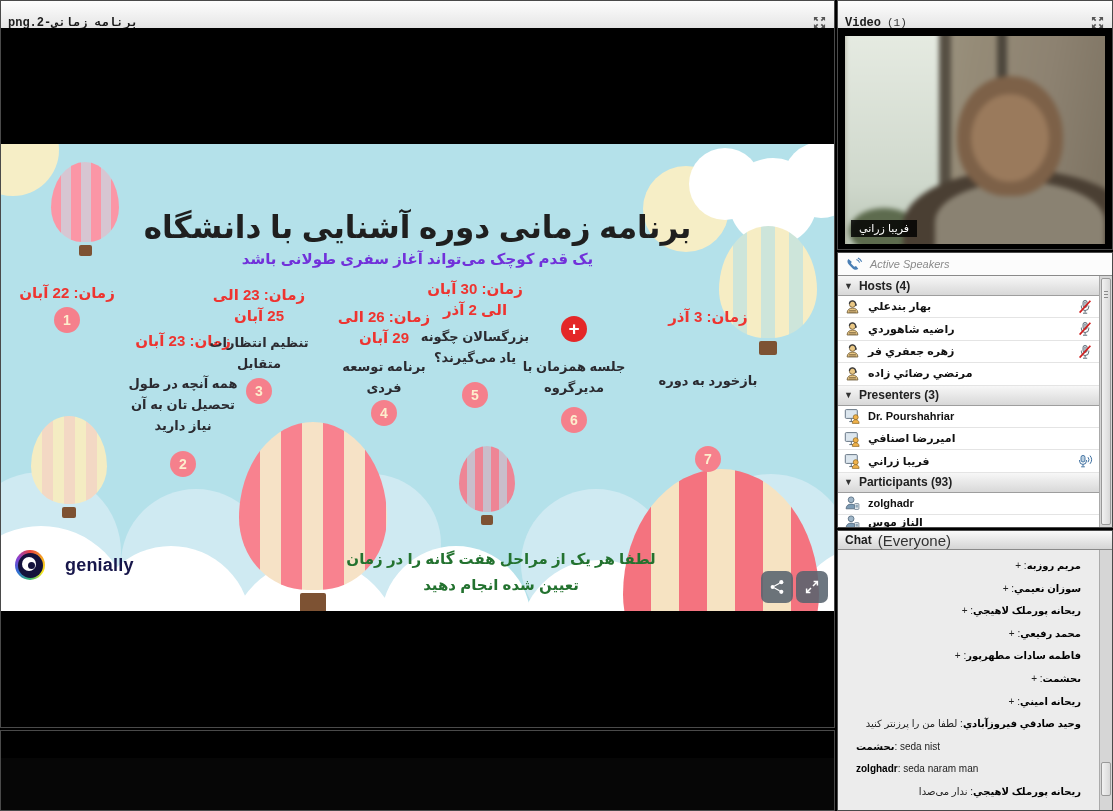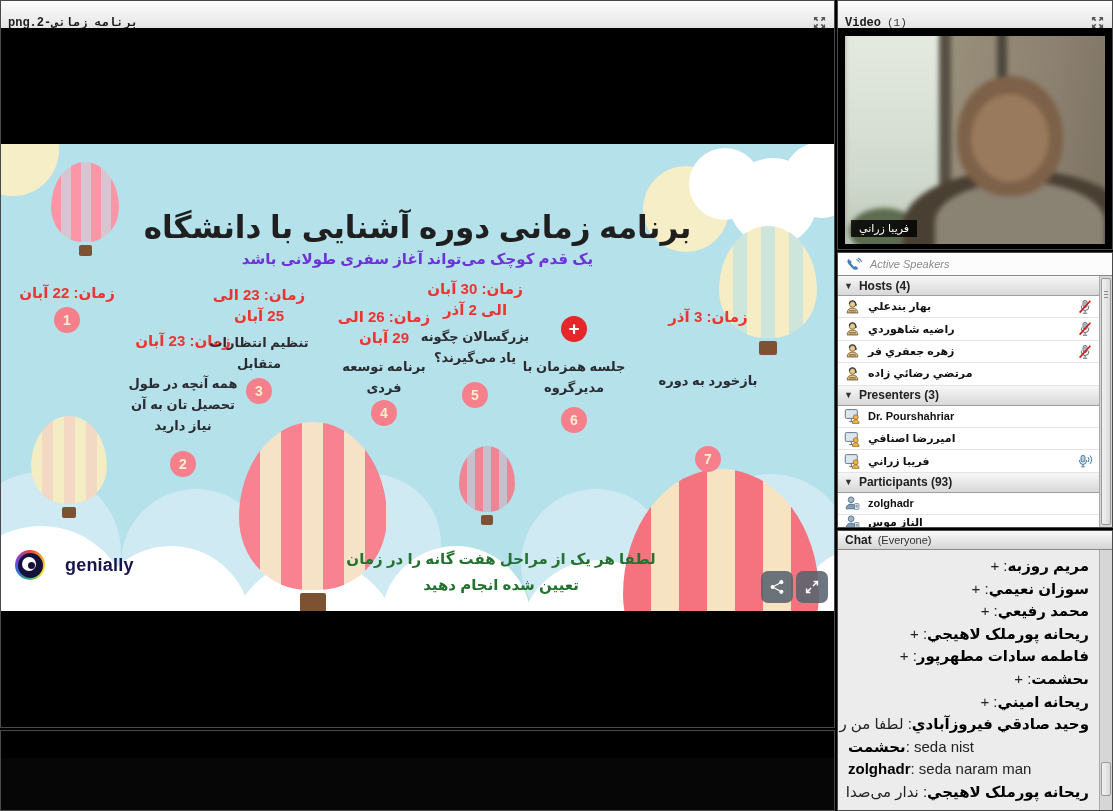--- a/index.html
+++ b/index.html
@@ -123,23 +123,23 @@
   .sb-att{top:23px;bottom:0;}
   .sb-thumb{position:absolute;left:1px;right:1px;background:linear-gradient(90deg,#f2f2f2,#d9d9d9);
     border:1px solid #999;border-radius:2px;}
   .sb-grip{position:absolute;left:2px;right:2px;top:12px;height:8px;
     background:repeating-linear-gradient(#8a8a8a 0 1px,transparent 1px 3px);}
 
   
   .chat-pod{flex:1;background:#ececec;}
   .chat-header{height:19px;background:linear-gradient(#fafafa,#d5d5d5);border-bottom:1px solid #8a8a8a;
     display:flex;align-items:center;padding:0 7px;font-size:12px;font-weight:bold;color:#1c1c1c;box-sizing:border-box;}
-  .chat-scope{font-weight:normal;font-size:11px;margin-left:6px;color:#333;}
+  .chat-scope{font-weight:normal;font-size:15px;margin-left:6px;color:#333;}
   .chat-body{position:absolute;left:0;right:13px;top:19px;bottom:0;background:#ececec;padding-top:5px;overflow:hidden;}
-  .chat-line{height:22.6px;line-height:22.6px;padding:0 10px;font-size:15px;color:#222;
+  .chat-line{height:22.6px;line-height:22.6px;padding:0 18px;font-size:10px;color:#222;
     direction:rtl;text-align:right;white-space:nowrap;}
   .chat-line.ltr{direction:ltr;text-align:left;}
   .chat-line b{color:#000;}
   .sb-chat{top:19px;bottom:0;}
 
   svg{display:block;}
 </style>
 </head>
 <body>
 
@@ -469,22 +469,22 @@
     </section>
 
     <section class="pod chat-pod">
       <header class="chat-header">
         <span>Chat</span>
         <span class="chat-scope">(Everyone)</span>
       </header>
       <div class="chat-body" id="chat-body">
           <div class="chat-line"><b>مريم روزبه</b><span>: </span><span>+</span></div>
           <div class="chat-line"><b>سوزان نعيمي</b><span>: </span><span>+</span></div>
+          <div class="chat-line"><b>ريحانه پورملک لاهيجي</b><span>: </span><span>+</span></div>
           <div class="chat-line"><b>محمد رفيعي</b><span>: </span><span>+</span></div>
-          <div class="chat-line"><b>ريحانه پورملک لاهيجي</b><span>: </span><span>+</span></div>
           <div class="chat-line"><b>فاطمه سادات مطهرپور</b><span>: </span><span>+</span></div>
           <div class="chat-line"><b>ىحشمت</b><span>: </span><span>+</span></div>
           <div class="chat-line"><b>ريحانه اميني</b><span>: </span><span>+</span></div>
           <div class="chat-line"><b>وحيد صادقي فيروزآبادي</b><span>: </span><span>لطفا من را پرزنتر كنيد</span></div>
           <div class="chat-line ltr"><b>ىحشمت</b><span>: </span><span>seda nist</span></div>
           <div class="chat-line ltr"><b>zolghadr</b><span>: </span><span>seda naram man</span></div>
           <div class="chat-line"><b>ريحانه پورملک لاهيجي</b><span>: </span><span>ندار می‌صدا</span></div>
         </div>
       <div class="scrollbar sb-chat">
         <div class="sb-thumb" style="bottom:14px;height:32px;"></div>

